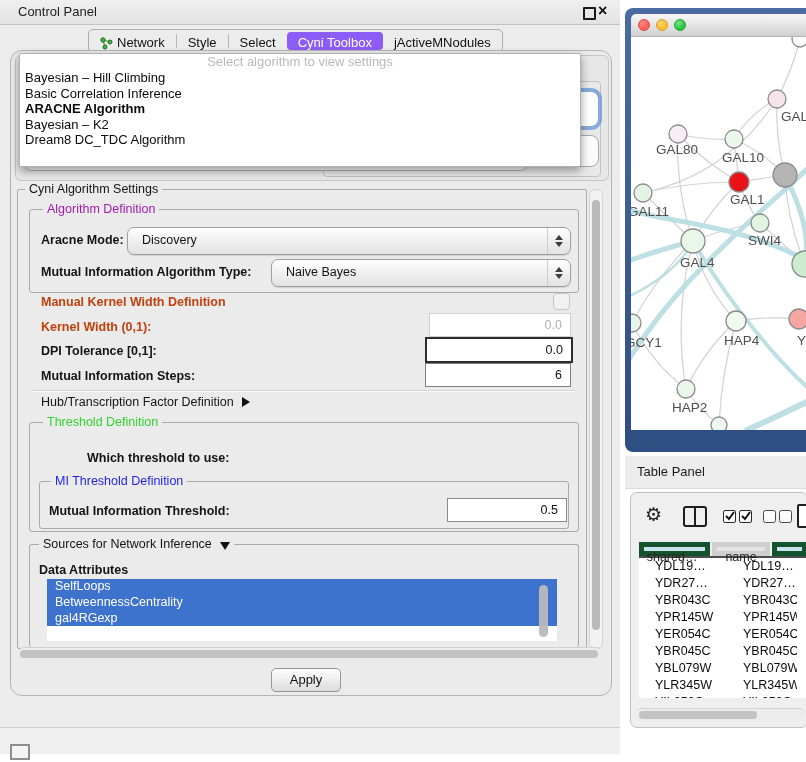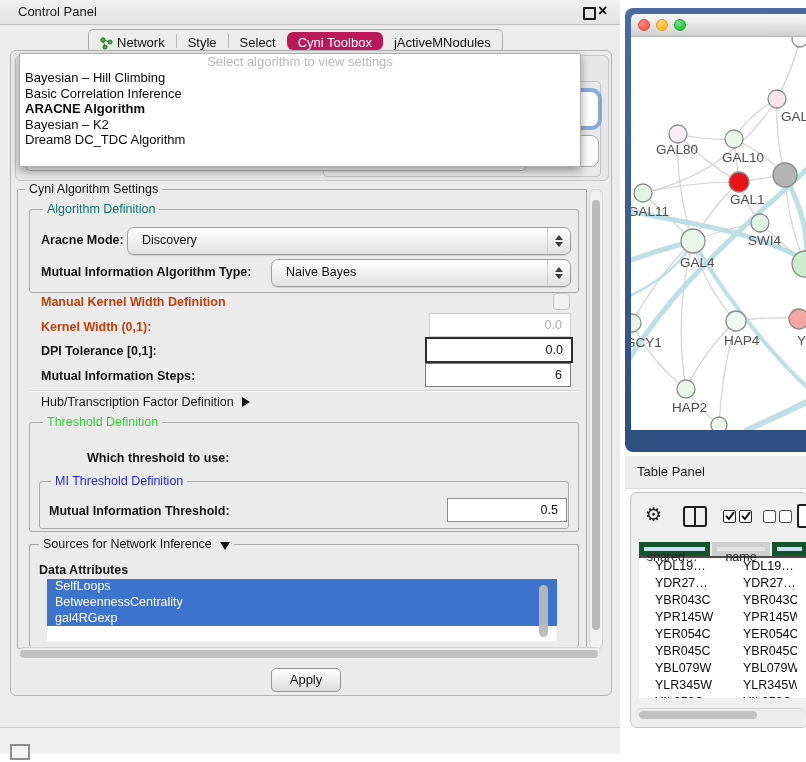--- a/index.html
+++ b/index.html
@@ -7,22 +7,22 @@
   .abs{position:absolute;}
   
   .left-region{position:absolute;left:0;top:8;width:620px;height:754px;background:#ececec;}
   .cp-header{position:absolute;left:0;top:0;width:620px;height:24px;background:linear-gradient(#f0f0f0,#e2e2e2);border-bottom:1px solid #c2c2c2;}
   .cp-title{position:absolute;left:18px;top:4px;font-size:13px;color:#1c1c1c;}
   .float-btn{position:absolute;left:583px;top:7px;width:9px;height:9px;border:2px solid #1a1a1a;border-radius:1px;}
   .close-btn{position:absolute;left:598px;top:1px;font-size:16px;font-weight:900;color:#111;line-height:20px;}
   .tabbar{position:absolute;display:flex;align-items:center;border:1px solid #adadad;border-radius:5px;background:#ececec;height:22px;}
   .tabbar .tab{display:flex;align-items:flex-end;gap:4px;padding:0 11px;font-size:13px;color:#111;height:18px;border-radius:4px;white-space:nowrap;}
   .tabbar .sep{width:1px;height:14px;background:#b8b8b8;}
-  .tabbar .tab.sel{background:#be185d;color:#fff;border-radius:6px;}
-  .cp-body{position:absolute;left:10px;top:50px;width:600px;height:644px;border:1px solid #b4b4b4;border-radius:6px;background:#ebebeb;}
+  .tabbar .tab.sel{background:#8b5cf6;color:#fff;}
+  .cp-body{position:absolute;left:10px;top:50px;width:600px;height:644px;border:1px solid #b4b4b4;border-radius:12px;background:#ebebeb;}
   .sub-panel{position:absolute;left:4px;top:4px;width:592px;height:124px;border:1px solid #c6c6c6;border-radius:6px;background:#e7e7e7;}
   .frag-box{position:absolute;left:312px;top:30px;width:276px;height:94px;border:1px solid #c2c2c2;border-radius:4px;background:#e9e9e9;}
   .frag-combo-a{position:absolute;left:320px;top:40px;width:266px;height:34px;border-radius:8px;background:#fff;border:1px solid #8aa8d0;box-shadow:0 0 0 3px rgba(100,150,215,.75);}
   .frag-combo-b{position:absolute;left:320px;top:84px;width:266px;height:30px;border-radius:8px;background:#fbfbfb;border:1px solid #a8a8a8;}
   .frag-combo-c{position:absolute;left:14px;top:92px;width:488px;height:26px;border-radius:6px;background:#fdfdfd;border:1px solid #b3b3b3;font-size:12.5px;color:#b9b9b9;line-height:26px;padding-left:12px;overflow:hidden;white-space:nowrap;}
   
   .popup{position:absolute;left:8px;top:2px;width:560px;height:112px;background:#fff;border:1px solid #b0b0b0;border-radius:2px;box-shadow:0 4px 10px rgba(0,0,0,.38);z-index:9;overflow:hidden;}
   .popup-head{height:16px;line-height:16px;text-align:center;color:#b9b9b9;font-size:13px;}
   .popup-item{height:15.6px;line-height:15.6px;font-size:13px;color:#0a0a0a;padding-left:5px;white-space:nowrap;}
   .popup-item.bold{font-weight:bold;}
@@ -143,21 +143,21 @@
     </div>
 
     <div class="group" style="left:6px;top:138px;width:568px;height:458px;border-radius:2px;"></div>
     <div class="group-label" style="left:14px;top:131px;color:#141414;">Cyni Algorithm Settings</div>
 
     <div class="vscroll" style="left:578px;top:138px;width:12px;height:458px;">
       <div class="vthumb" style="left:1.5px;top:10px;width:8px;height:430px;"></div>
     </div>
 
     <div class="group" style="left:18px;top:158px;width:548px;height:82px;"></div>
-    <div class="group-label" style="left:32px;top:151px;color:#0f766e;text-align:center;">Algorithm Definition</div>
+    <div class="group-label" style="left:32px;top:151px;color:#a21caf;text-align:center;">Algorithm Definition</div>
 
     <div class="lbl" style="left:30px;top:182px;">Aracne Mode:</div>
     <div class="combo" style="left:116px;top:176px;width:442px;">
       <span class="txt">Discovery</span>
       <span class="arrows">
           <i class="tri-up"></i>
           <i class="tri-dn"></i>
         </span>
     </div>
 

